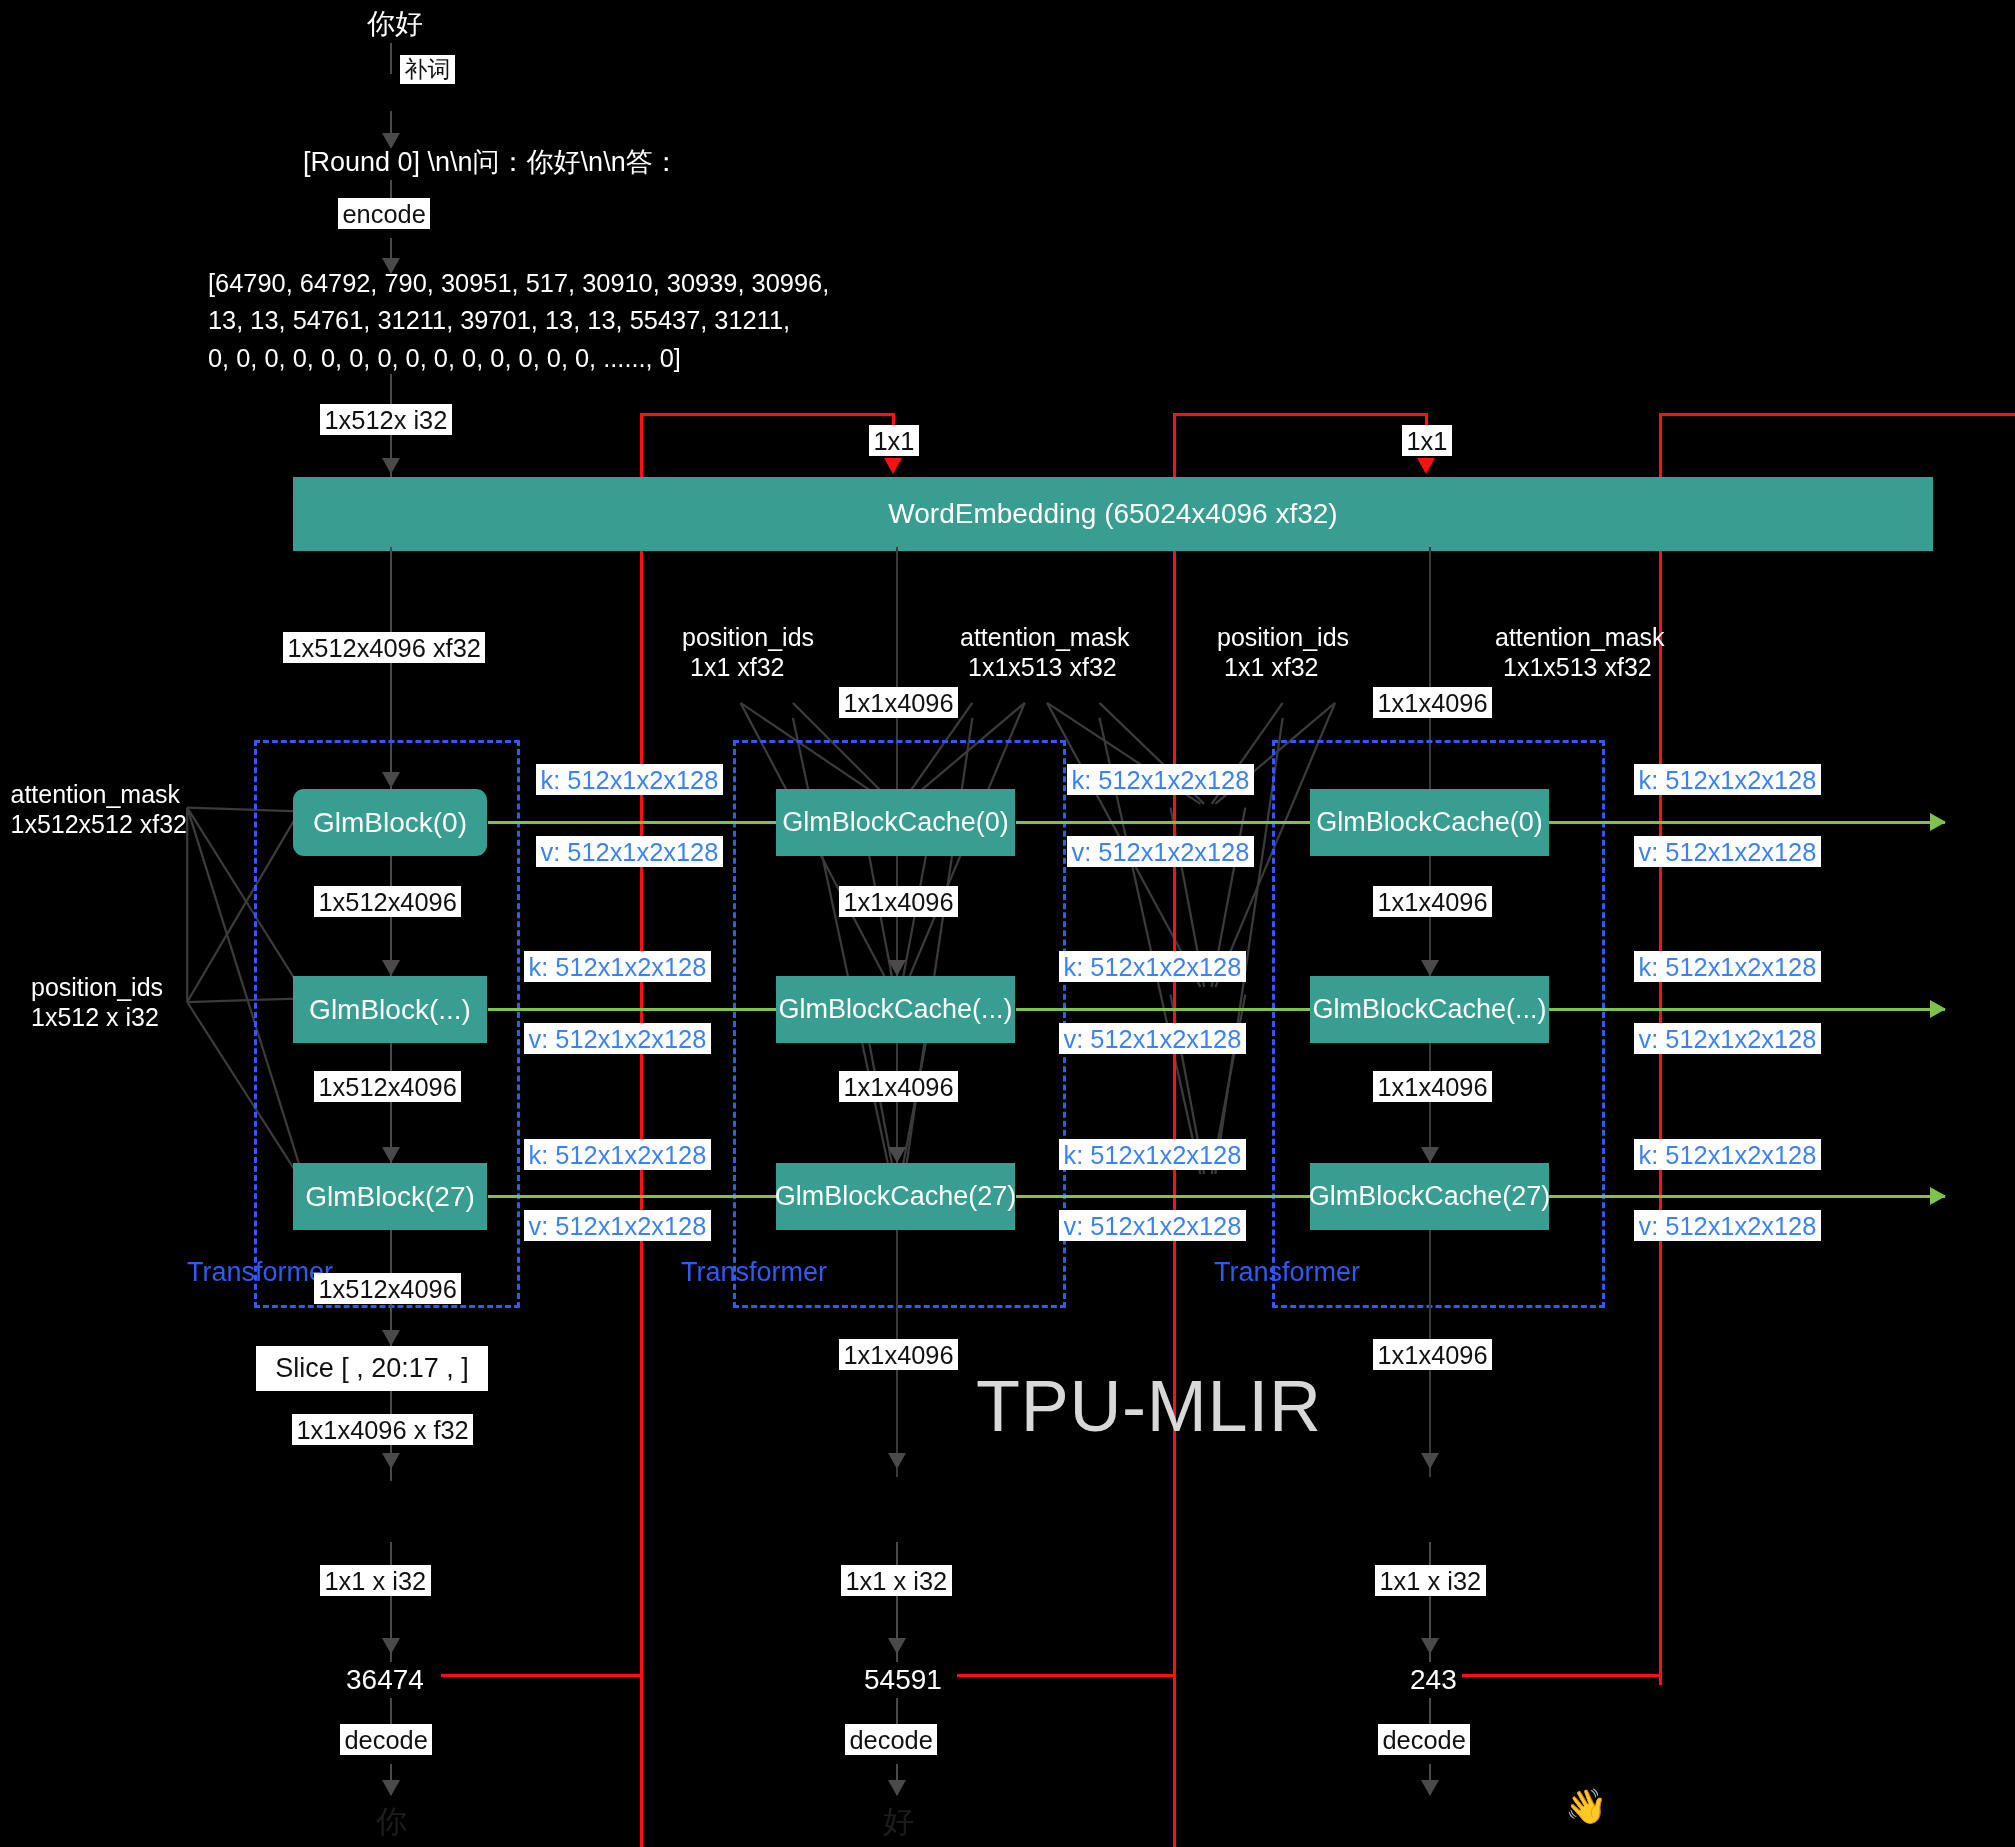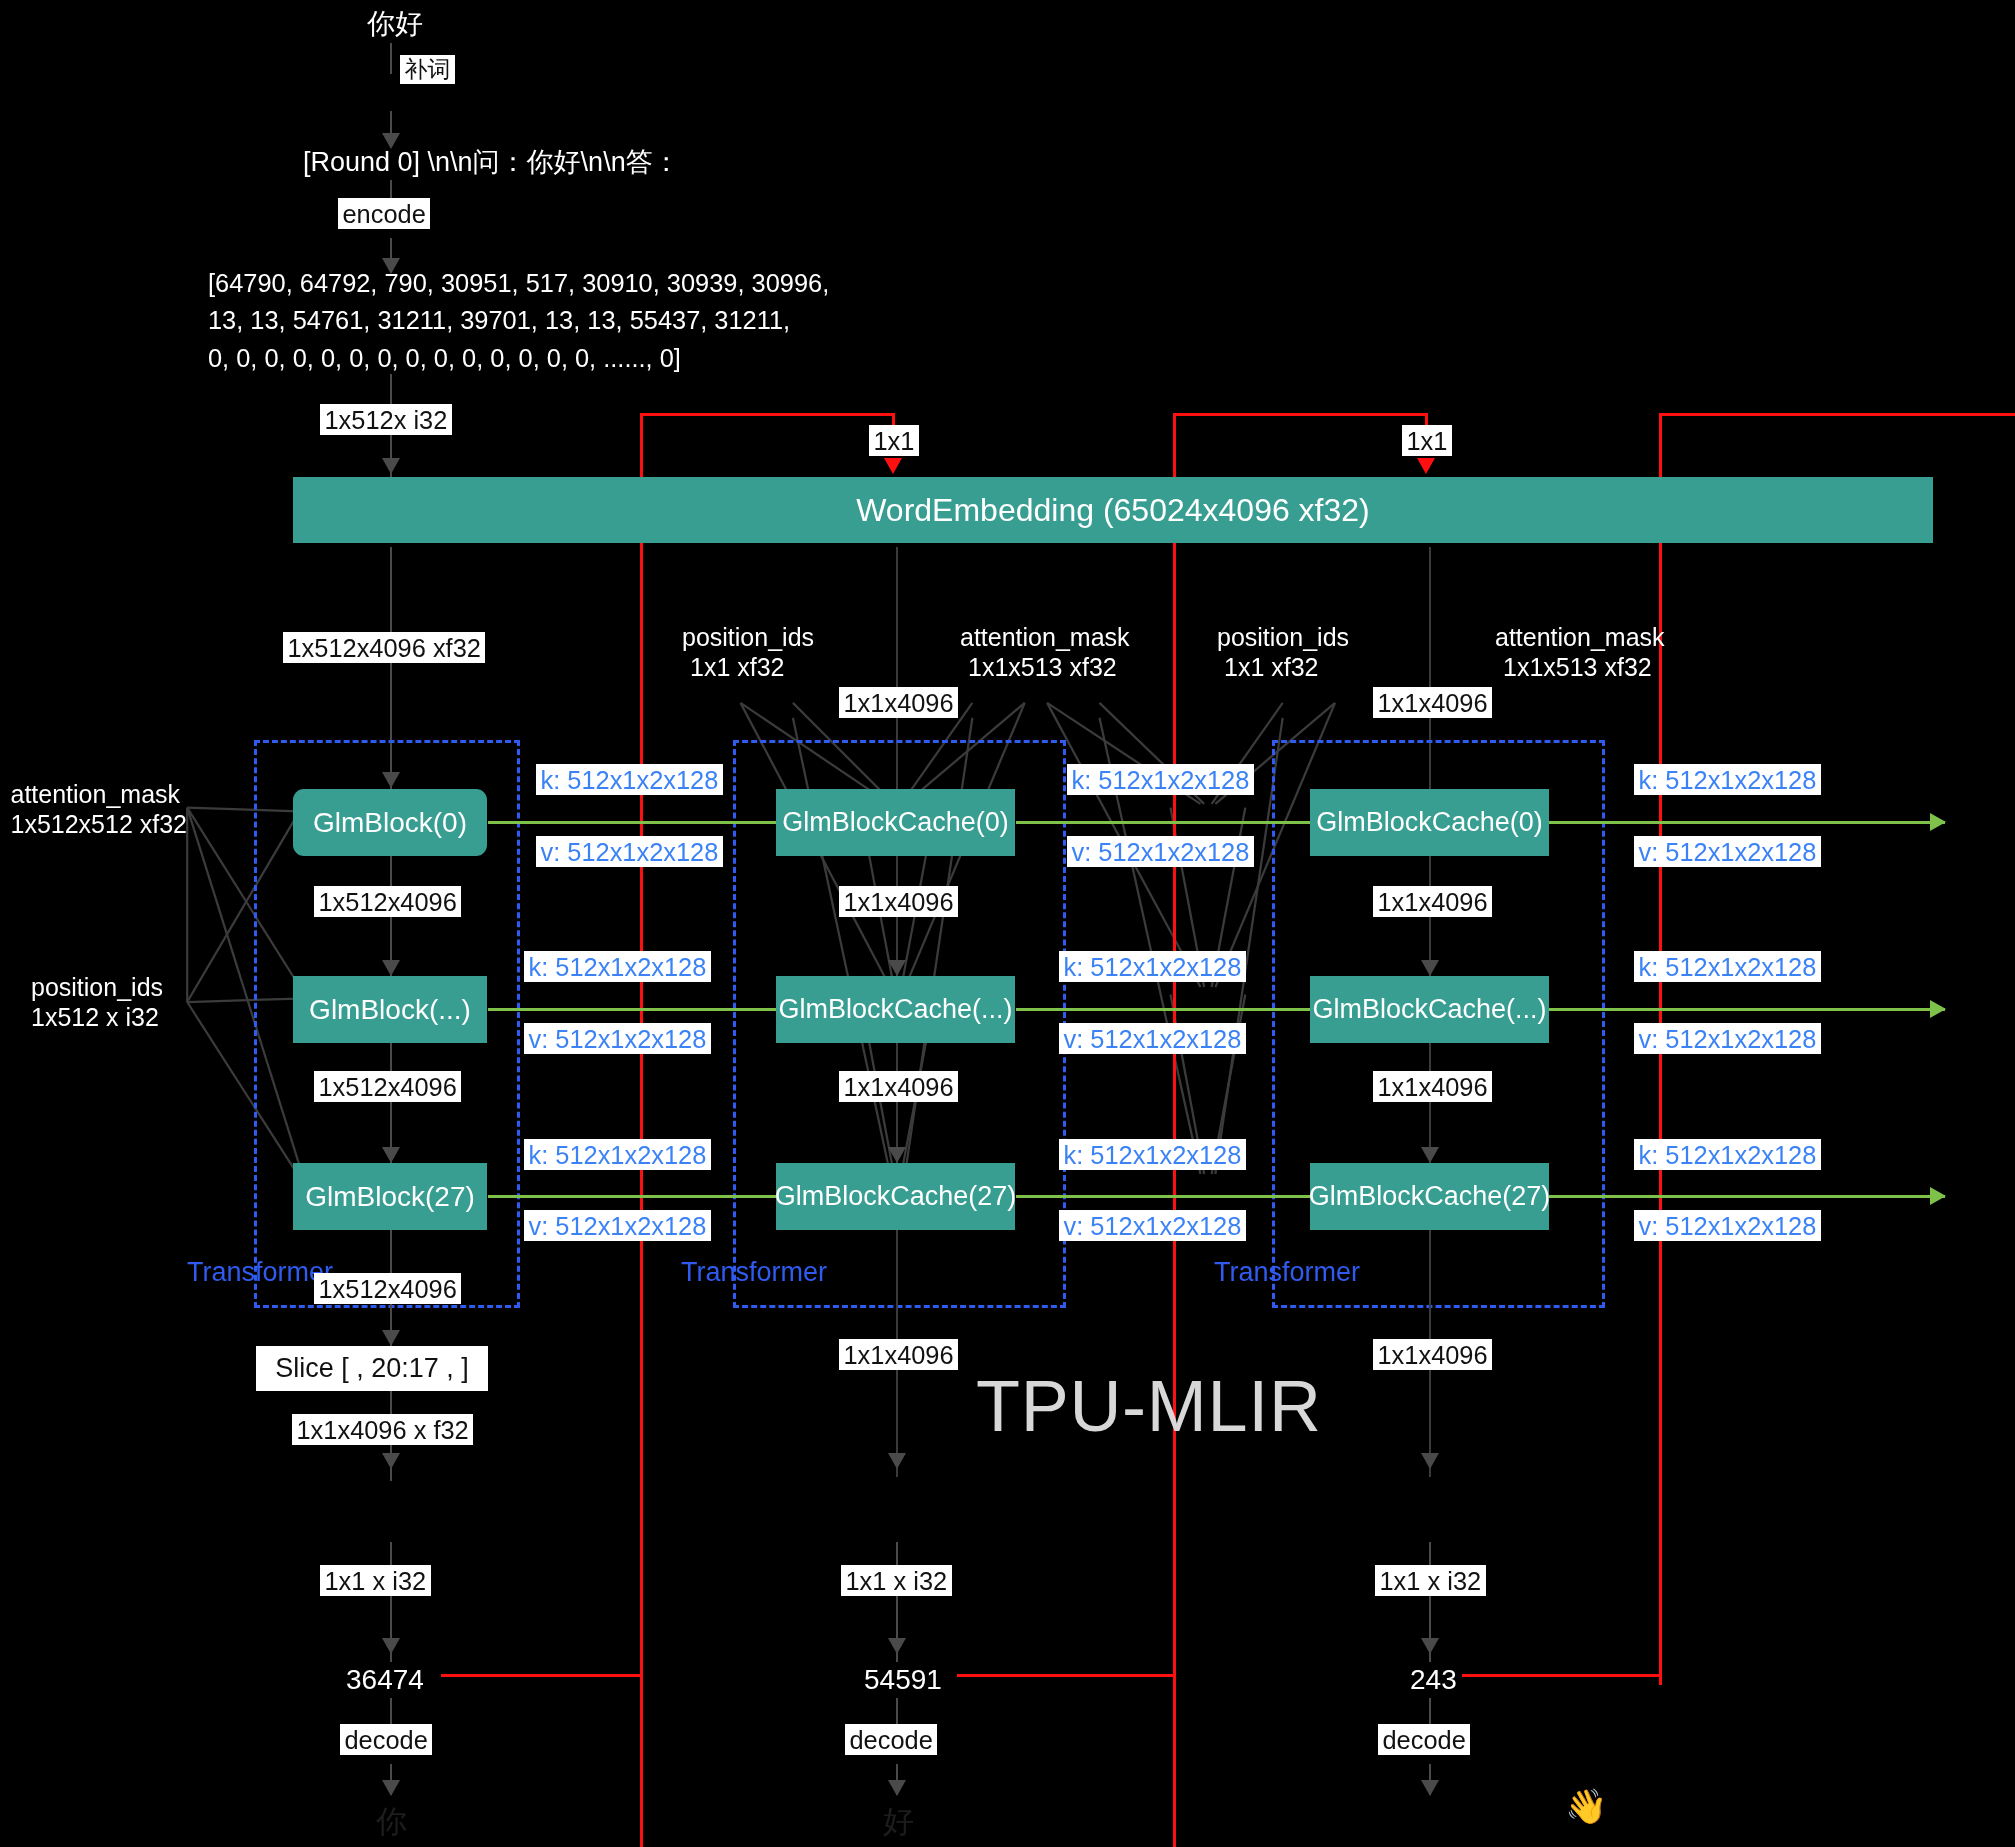--- a/index.html
+++ b/index.html
@@ -168,21 +168,21 @@
 
   <div class="abs redv" style="left:1173px;top:413px;height:1571px;"></div>
   <div class="abs redh" style="left:1173px;top:413px;width:254px;"></div>
   <div class="abs redv" style="left:1425px;top:413px;height:30px;"></div>
   <div class="abs chip" style="left:1402px;top:425px;font-size:25.4px;">1x1</div>
   <div class="abs arrow-down red" style="left:1417px;top:458px;"></div>
 
   <div class="abs redv" style="left:1659px;top:413px;height:1272px;"></div>
   <div class="abs redh" style="left:1659px;top:413px;width:356px;"></div>
 
-  <div class="abs teal" style="left:293px;top:477px;width:1640px;height:66px;font-size:32px;">WordEmbedding (65024x4096 xf32)</div>
+  <div class="abs teal" style="left:293px;top:477px;width:1640px;height:74px;font-size:28px;">WordEmbedding (65024x4096 xf32)</div>
 
   <div class="abs vline" style="left:390px;top:547px;height:247px;"></div>
   <div class="abs chip" style="left:283px;top:632px;font-size:25.4px;">1x512x4096 xf32</div>
   <div class="abs arrow-down" style="left:382px;top:772px;"></div>
 
   <div class="abs vline-dark" style="left:896px;top:547px;height:247px;"></div>
   <div class="abs vline-dark" style="left:1429px;top:547px;height:247px;"></div>
 
   <div class="abs wtext" style="left:10.5px;top:779px;font-size:25px;">attention_mask</div>
   <div class="abs wtext" style="left:10.5px;top:809px;font-size:25px;">1x512x512 xf32</div>

